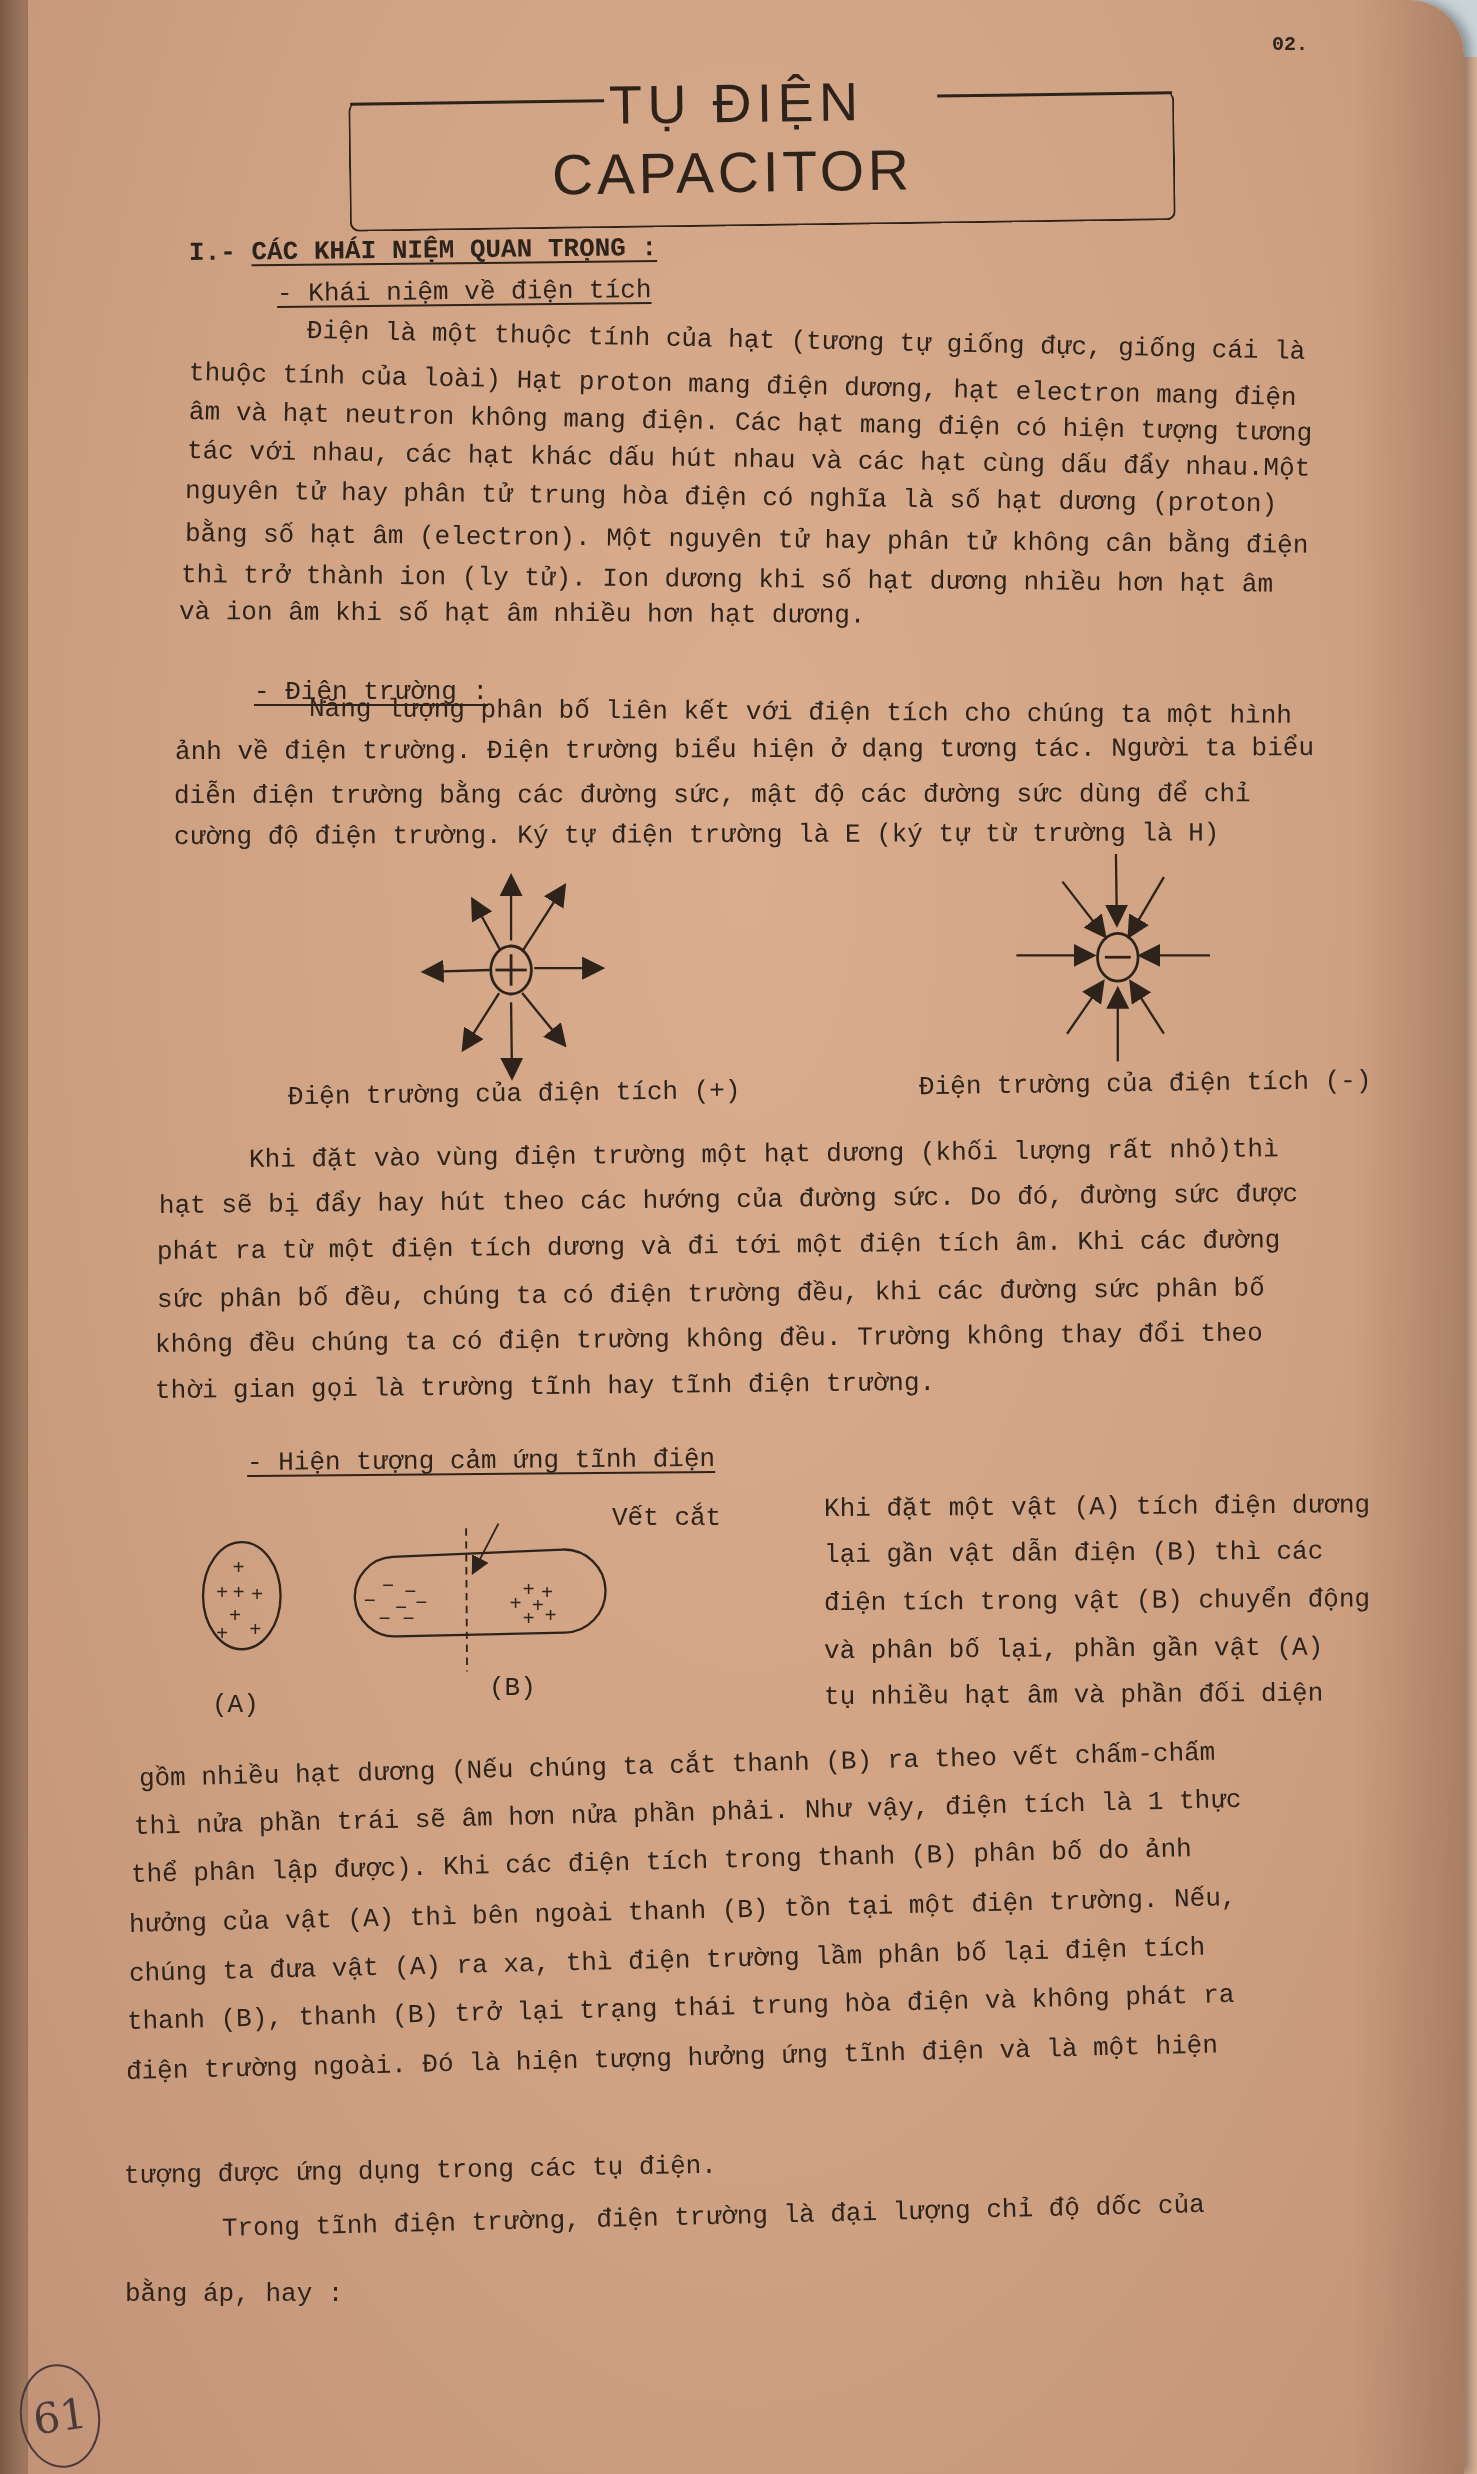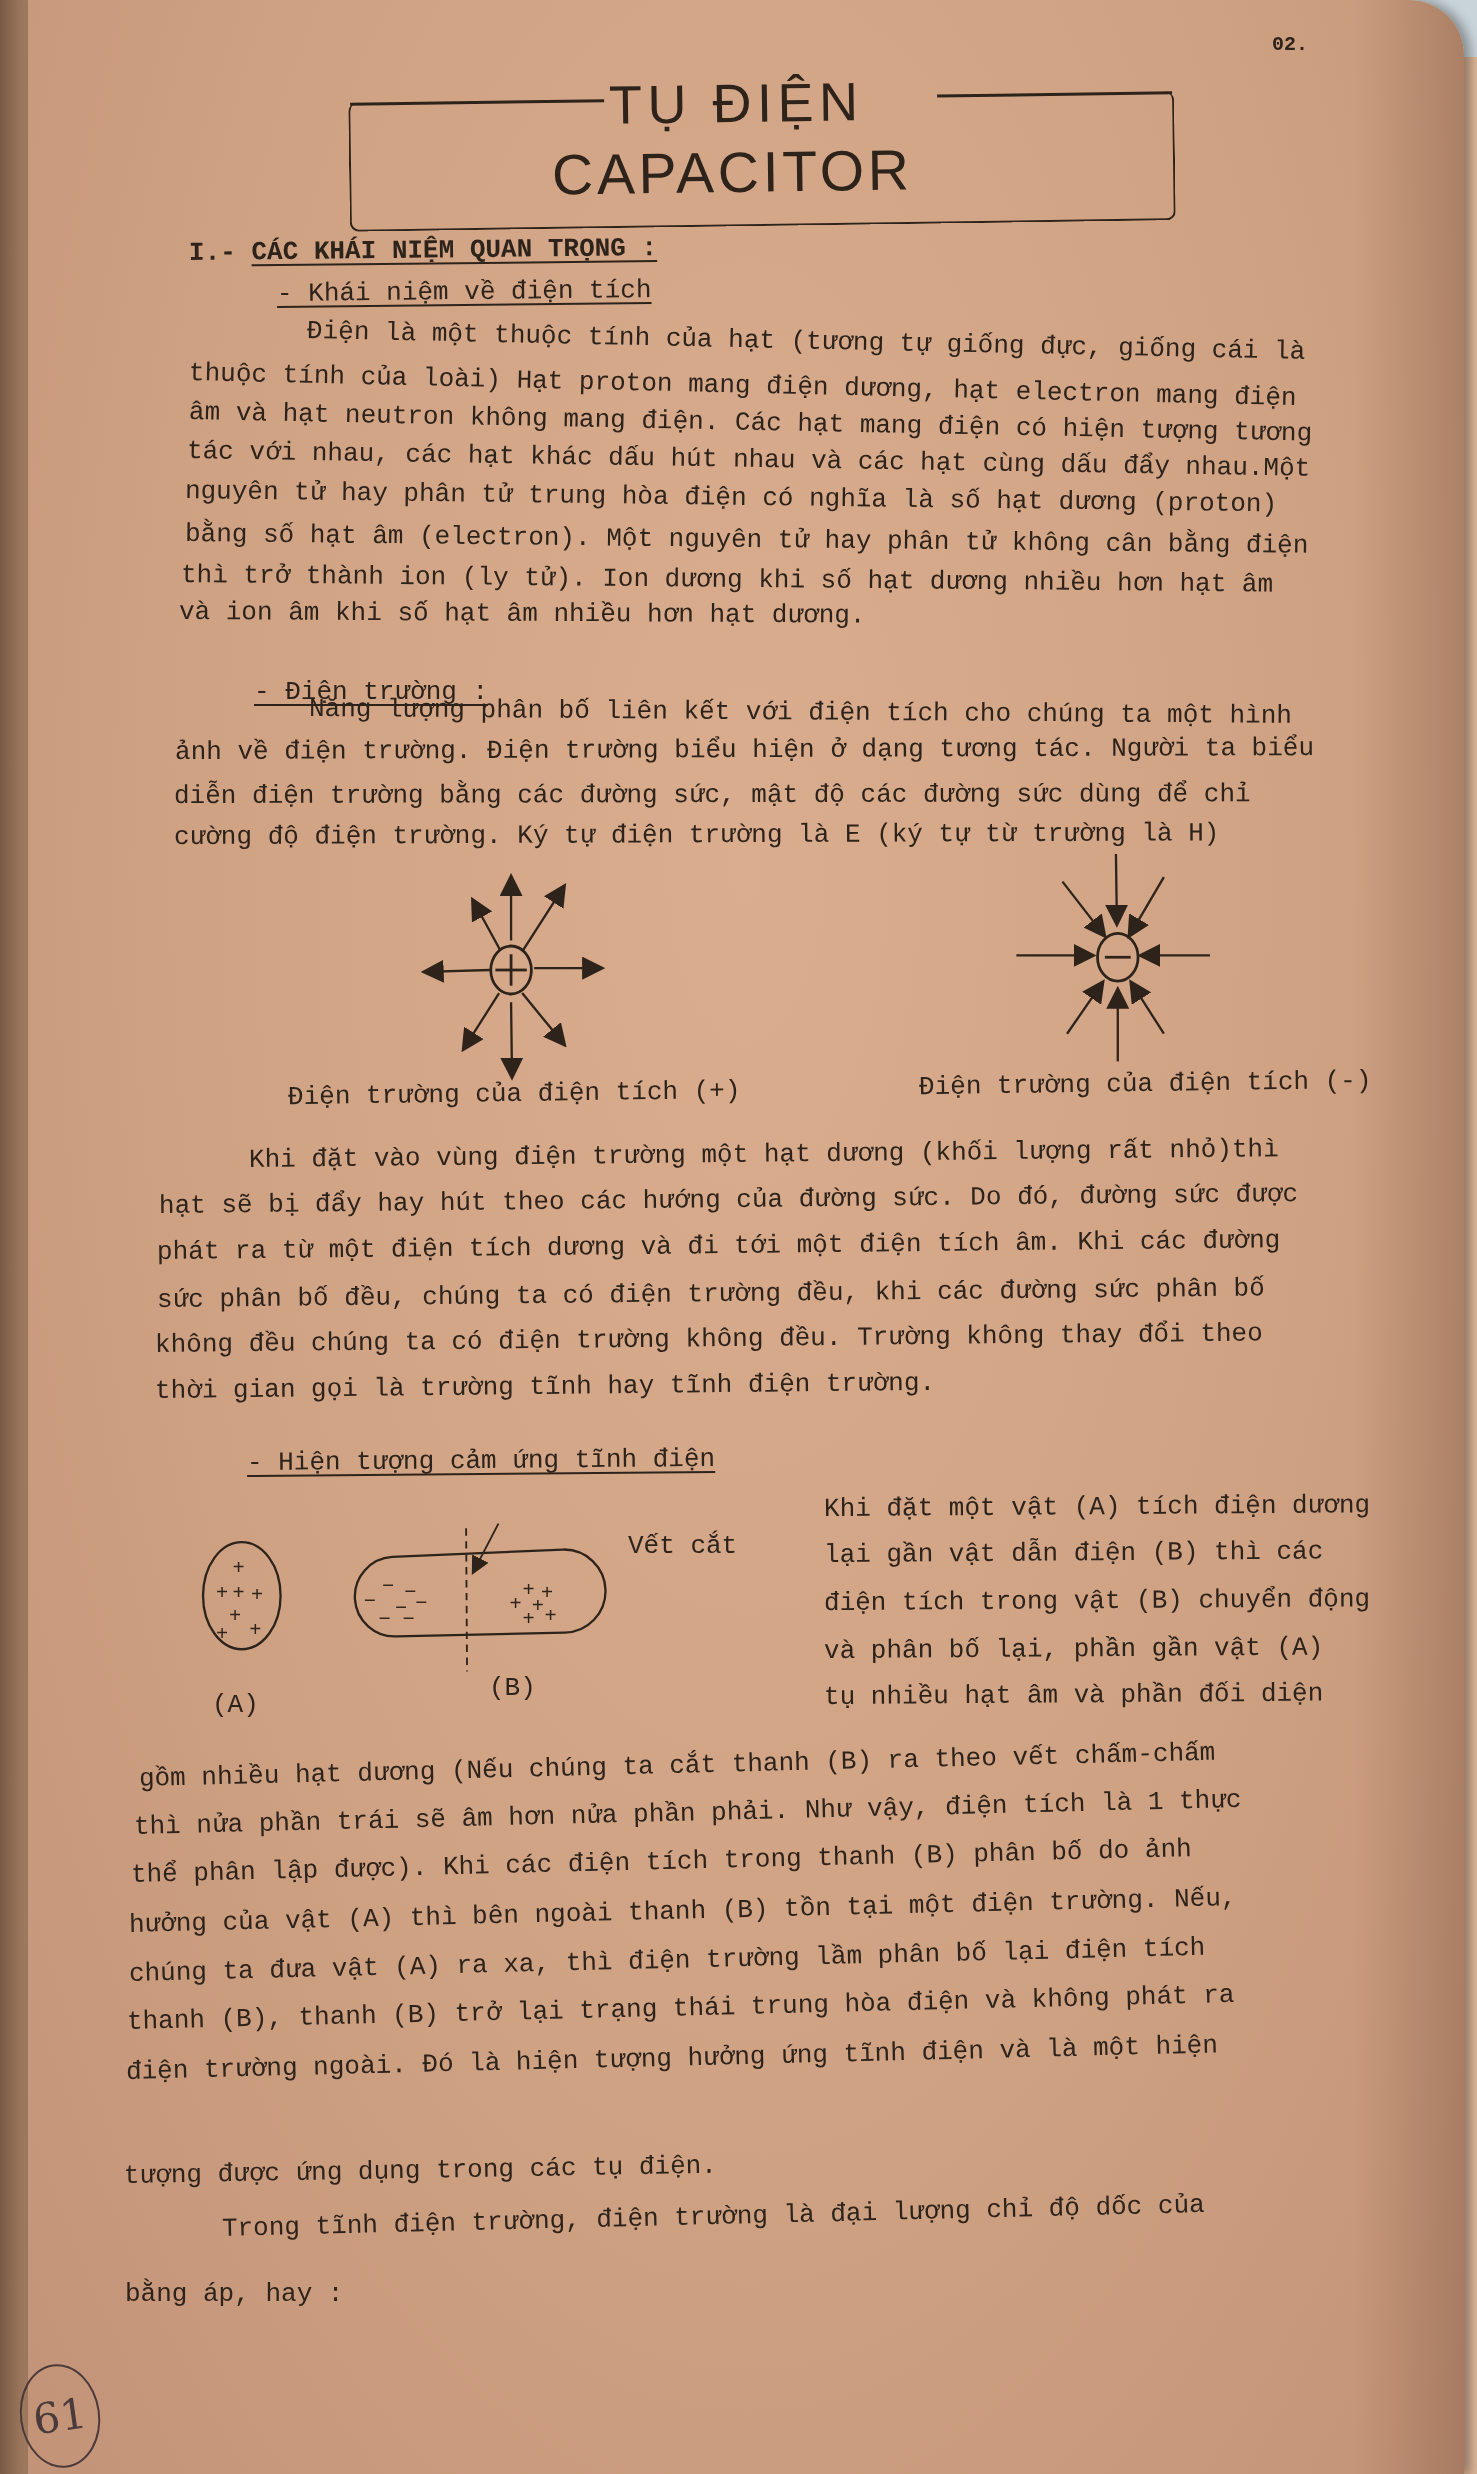--- a/index.html
+++ b/index.html
@@ -171,21 +171,21 @@
       <text x="406" y="112">+</text>
     <text x="372" y="124">+</text>
       <text x="396" y="126">+</text>
     <text x="386" y="140">+</text>
       <text x="410" y="136">+</text>
   </g>
   <path d="M 245 66 L 430 58 A 45 45 0 0 1 432 148 L 250 152 A 43 43 0 0 1 245 66 Z" fill="none" stroke="#2e231b" stroke-width="2.5"></path>
   <line x1="325" y1="35" x2="326" y2="190" stroke="#2e231b" stroke-width="2" stroke-dasharray="8 6"></line>
   <line x1="360" y1="30" x2="333" y2="82" stroke="#2e231b" stroke-width="2" marker-end="url(#ah)"></line>
 </svg>
-<div class="caption" style="left:628px;top:1503px;margin-top:28px;">Vết cắt</div>
+<div class="caption" style="left:612px;top:1503px;">Vết cắt</div>
 <div class="caption" style="left:212px;top:1690px;">(A)</div>
 <div class="caption" style="left:489px;top:1673px;">(B)</div>
 
 <div class="line" style="left:824px;top:1494px;transform:rotate(-0.4deg);">Khi đặt một vật (A) tích điện dương</div>
 <div class="line" style="left:824px;top:1540px;transform:rotate(-0.4deg);">lại gần vật dẫn điện (B) thì các</div>
 <div class="line" style="left:824px;top:1588px;transform:rotate(-0.4deg);">điện tích trong vật (B) chuyển động</div>
 <div class="line" style="left:824px;top:1636px;transform:rotate(-0.4deg);">và phân bố lại, phần gần vật (A)</div>
 <div class="line" style="left:824px;top:1682px;transform:rotate(-0.4deg);">tụ nhiều hạt âm và phần đối diện</div>
 
 <div class="line" style="left:139px;top:1764px;transform:rotate(-1.4deg);">gồm nhiều hạt dương (Nếu chúng ta cắt thanh (B) ra theo vết chấm-chấm</div>

